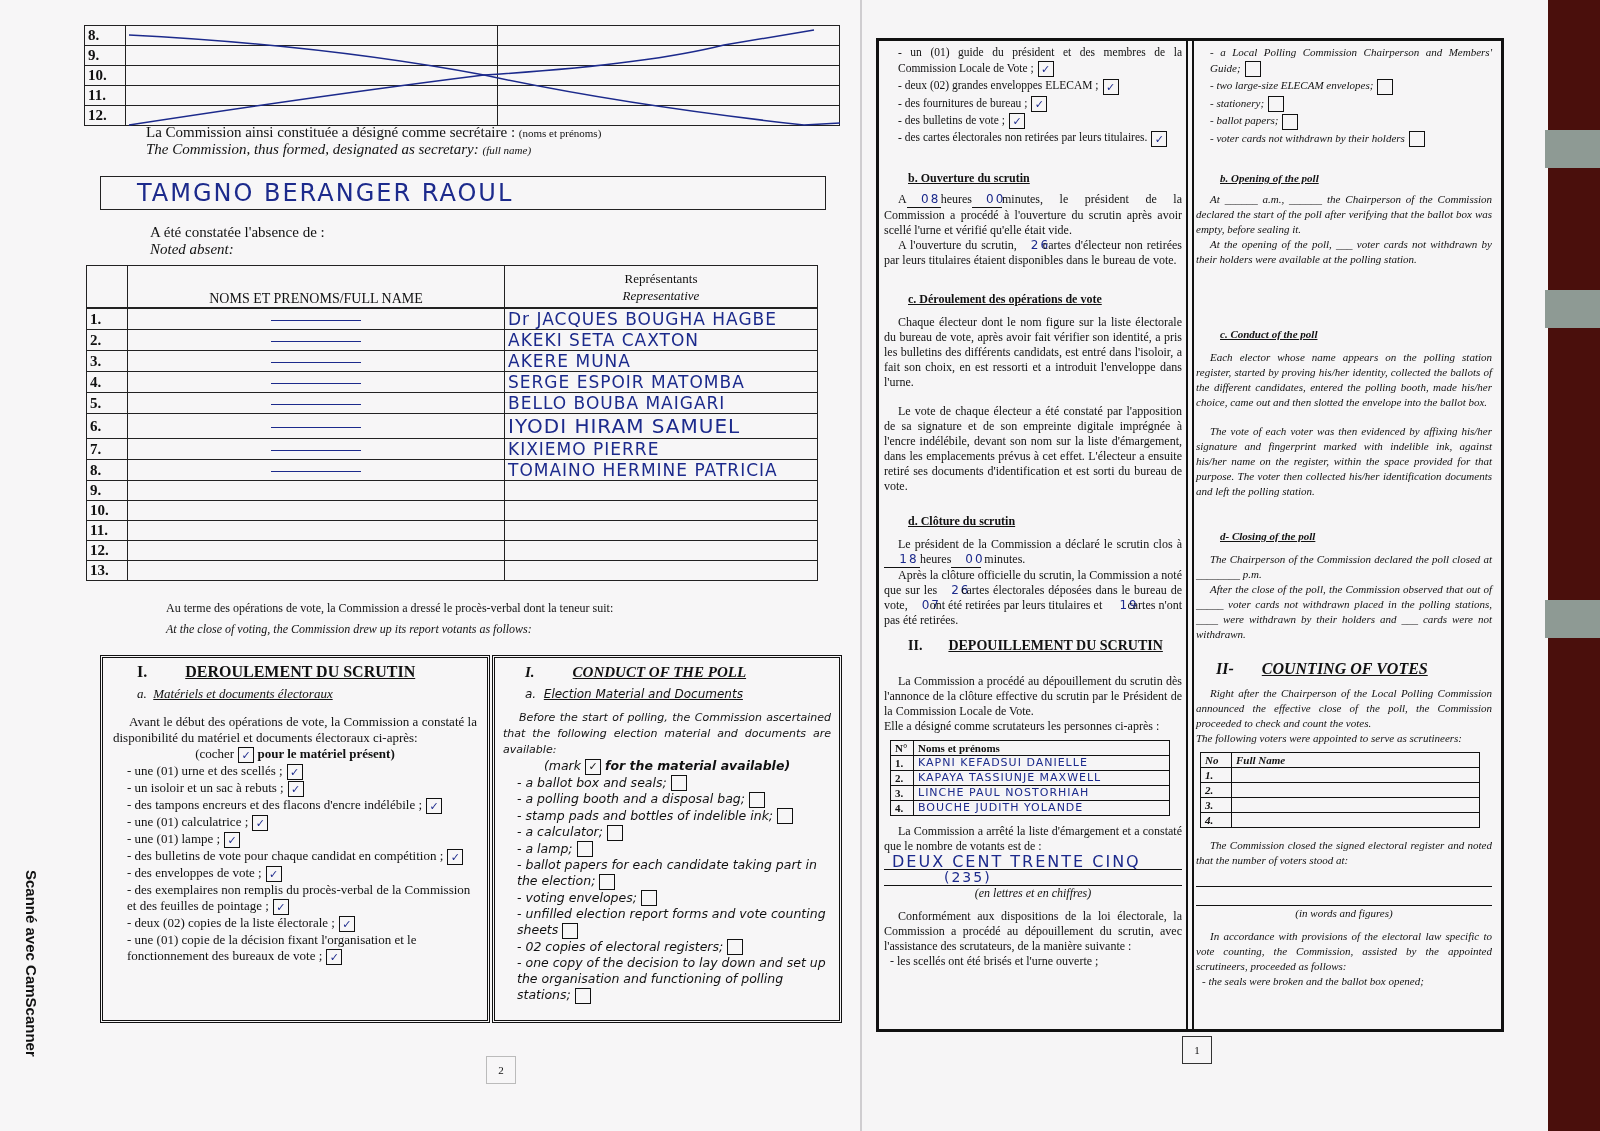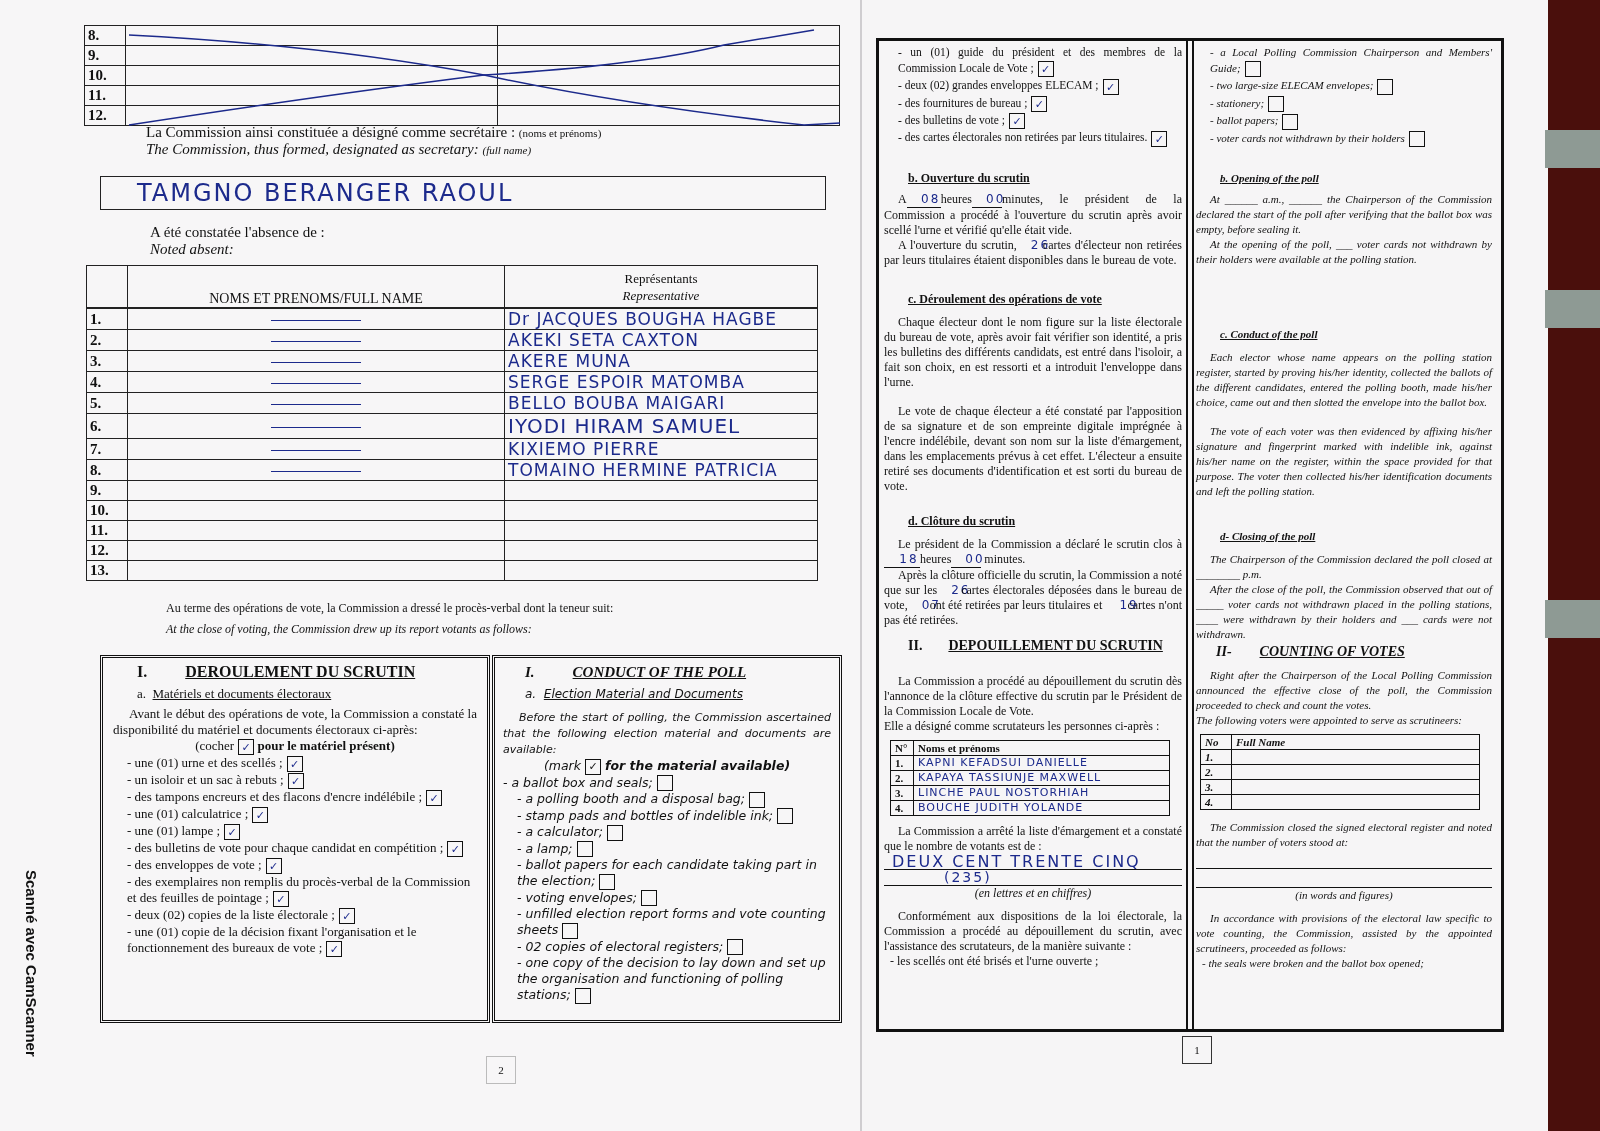--- a/index.html
+++ b/index.html
@@ -172,21 +172,21 @@
 </div>
 
 <div class="abs" style="left:166px;top:598px;font-size:12px;line-height:21px;">
   <div>Au terme des opérations de vote, la Commission a dressé le procès-verbal dont la teneur suit:</div>
   <div class="ital">At the close of voting, the Commission drew up its report votants as follows:</div>
 </div>
 
 <div class="abs frame" style="left:100px;top:655px;width:384px;height:362px;">
   <div style="padding:4px 10px;font-size:13px;line-height:16px;">
     <div style="font-size:16px;margin:2px 0 6px 24px;"><span style="font-weight:bold;margin-right:38px">I.</span><span class="ul">DEROULEMENT DU SCRUTIN</span></div>
-    <div style="margin-left:24px;margin-bottom:4px;"><span>a.</span>&nbsp;&nbsp;<span style="text-decoration:underline">Matériels et documents électoraux</span></div>
+    <div style="margin-left:24px;margin-bottom:12px;font-style:italic;"><span>a.</span>&nbsp;&nbsp;<span style="text-decoration:underline">Matériels et documents électoraux</span></div>
     <div style="text-align:justify;text-indent:16px;">Avant le début des opérations de vote, la Commission a constaté la disponibilité du matériel et documents électoraux ci-après:</div>
     <div style="text-align:center;"><span>(cocher</span><span class="box">✓</span> <b>pour le matériel présent)</b></div>
     <div id="fr-items">
         <div style="margin-left:14px;"><span>- une (01) urne et des scellés ;</span><span class="box">✓</span></div>
         <div style="margin-left:14px;"><span>- un isoloir et un sac à rebuts ;</span><span class="box">✓</span></div>
         <div style="margin-left:14px;"><span>- des tampons encreurs et des flacons d'encre indélébile ;</span><span class="box">✓</span></div>
         <div style="margin-left:14px;"><span>- une (01) calculatrice ;</span><span class="box">✓</span></div>
         <div style="margin-left:14px;"><span>- une (01) lampe ;</span><span class="box">✓</span></div>
         <div style="margin-left:14px;"><span>- des bulletins de vote pour chaque candidat en compétition ;</span><span class="box">✓</span></div>
         <div style="margin-left:14px;"><span>- des enveloppes de vote ;</span><span class="box">✓</span></div>
@@ -197,21 +197,21 @@
   </div>
 </div>
 
 <div class="abs frame" style="left:492px;top:655px;width:344px;height:362px;">
   <div class="ital" style="padding:4px 8px;font-size:12.5px;line-height:16px;font-family:'DejaVu Sans',sans-serif;">
     <div style="font-size:15px;margin:2px 0 6px 22px;font-family:'Liberation Serif',serif;"><span style="font-weight:bold;margin-right:38px">I.</span><span class="ul">CONDUCT OF THE POLL</span></div>
     <div style="margin-left:22px;margin-bottom:8px;font-size:12px;"><span>a.</span>&nbsp;&nbsp;<span style="text-decoration:underline">Election Material and Documents</span></div>
     <div style="text-align:justify;text-indent:16px;font-size:11px;">Before the start of polling, the Commission ascertained that the following election material and documents are available:</div>
     <div style="text-align:center;"><span>(mark</span><span class="box" style="color:#111">✓</span> <b>for the material available)</b></div>
     <div id="en-items">
-        <div style=""><span>- a ballot box and seals;</span><span class="box"></span></div>
+        <div style="margin-left:14px;"><span>- a ballot box and seals;</span><span class="box"></span></div>
         <div style="margin-left:14px;"><span>- a polling booth and a disposal bag;</span><span class="box"></span></div>
         <div style="margin-left:14px;"><span>- stamp pads and bottles of indelible ink;</span><span class="box"></span></div>
         <div style="margin-left:14px;"><span>- a calculator;</span><span class="box"></span></div>
         <div style="margin-left:14px;"><span>- a lamp;</span><span class="box"></span></div>
         <div style="margin-left:14px;"><span>- ballot papers for each candidate taking part in the election;</span><span class="box"></span></div>
         <div style="margin-left:14px;"><span>- voting envelopes;</span><span class="box"></span></div>
         <div style="margin-left:14px;"><span>- unfilled election report forms and vote counting sheets</span><span class="box"></span></div>
         <div style="margin-left:14px;"><span>- 02 copies of electoral registers;</span><span class="box"></span></div>
         <div style="margin-left:14px;"><span>- one copy of the decision to lay down and set up the organisation and functioning of polling stations;</span><span class="box"></span></div>
       </div>
@@ -320,21 +320,21 @@
     <div style="text-indent:14px;">Each elector whose name appears on the polling station register, started by proving his/her identity, collected the ballots of the different candidates, entered the polling booth, made his/her choice, came out and then slotted the envelope into the ballot box.</div>
     <div style="text-indent:14px;margin-top:14px;">The vote of each voter was then evidenced by affixing his/her signature and fingerprint marked with indelible ink, against his/her name on the register, within the space provided for that purpose. The voter then collected his/her identification documents and left the polling station.</div>
   </div>
 
   <div class="para ital" style="margin-top:30px;font-size:11px;">
     <div style="margin-left:24px;text-decoration:underline;font-weight:bold;margin-bottom:8px;">d-  Closing of the poll</div>
     <div style="text-indent:14px;">The Chairperson of the Commission declared the poll closed at ________ p.m.</div>
     <div style="text-indent:14px;">After the close of the poll, the Commission observed that out of _____ voter cards not withdrawn placed in the polling stations, ____ were withdrawn by their holders and ___ cards were not withdrawn.</div>
   </div>
 
-  <div class="ital" style="margin-top:2px;font-size:14px;">
+  <div class="ital" style="margin-top:18px;font-size:16px;">
     <span style="font-weight:bold;margin-left:20px;margin-right:28px">II-</span><span class="ul">COUNTING OF VOTES</span>
   </div>
   <div class="para ital" style="margin-top:8px;font-size:11px;">
     <div style="text-indent:14px;">Right after the Chairperson of the Local Polling Commission announced the effective close of the poll, the Commission proceeded to check and count the votes.</div>
     <div>The following voters were appointed to serve as scrutineers:</div>
   </div>
   <table class="scrut" style="border-collapse:collapse;width:280px;margin:6px 0 0 4px;font-style:italic;">
     <tbody>
         <tr>
           <td style="width:22px;font-weight:bold">No</td>

